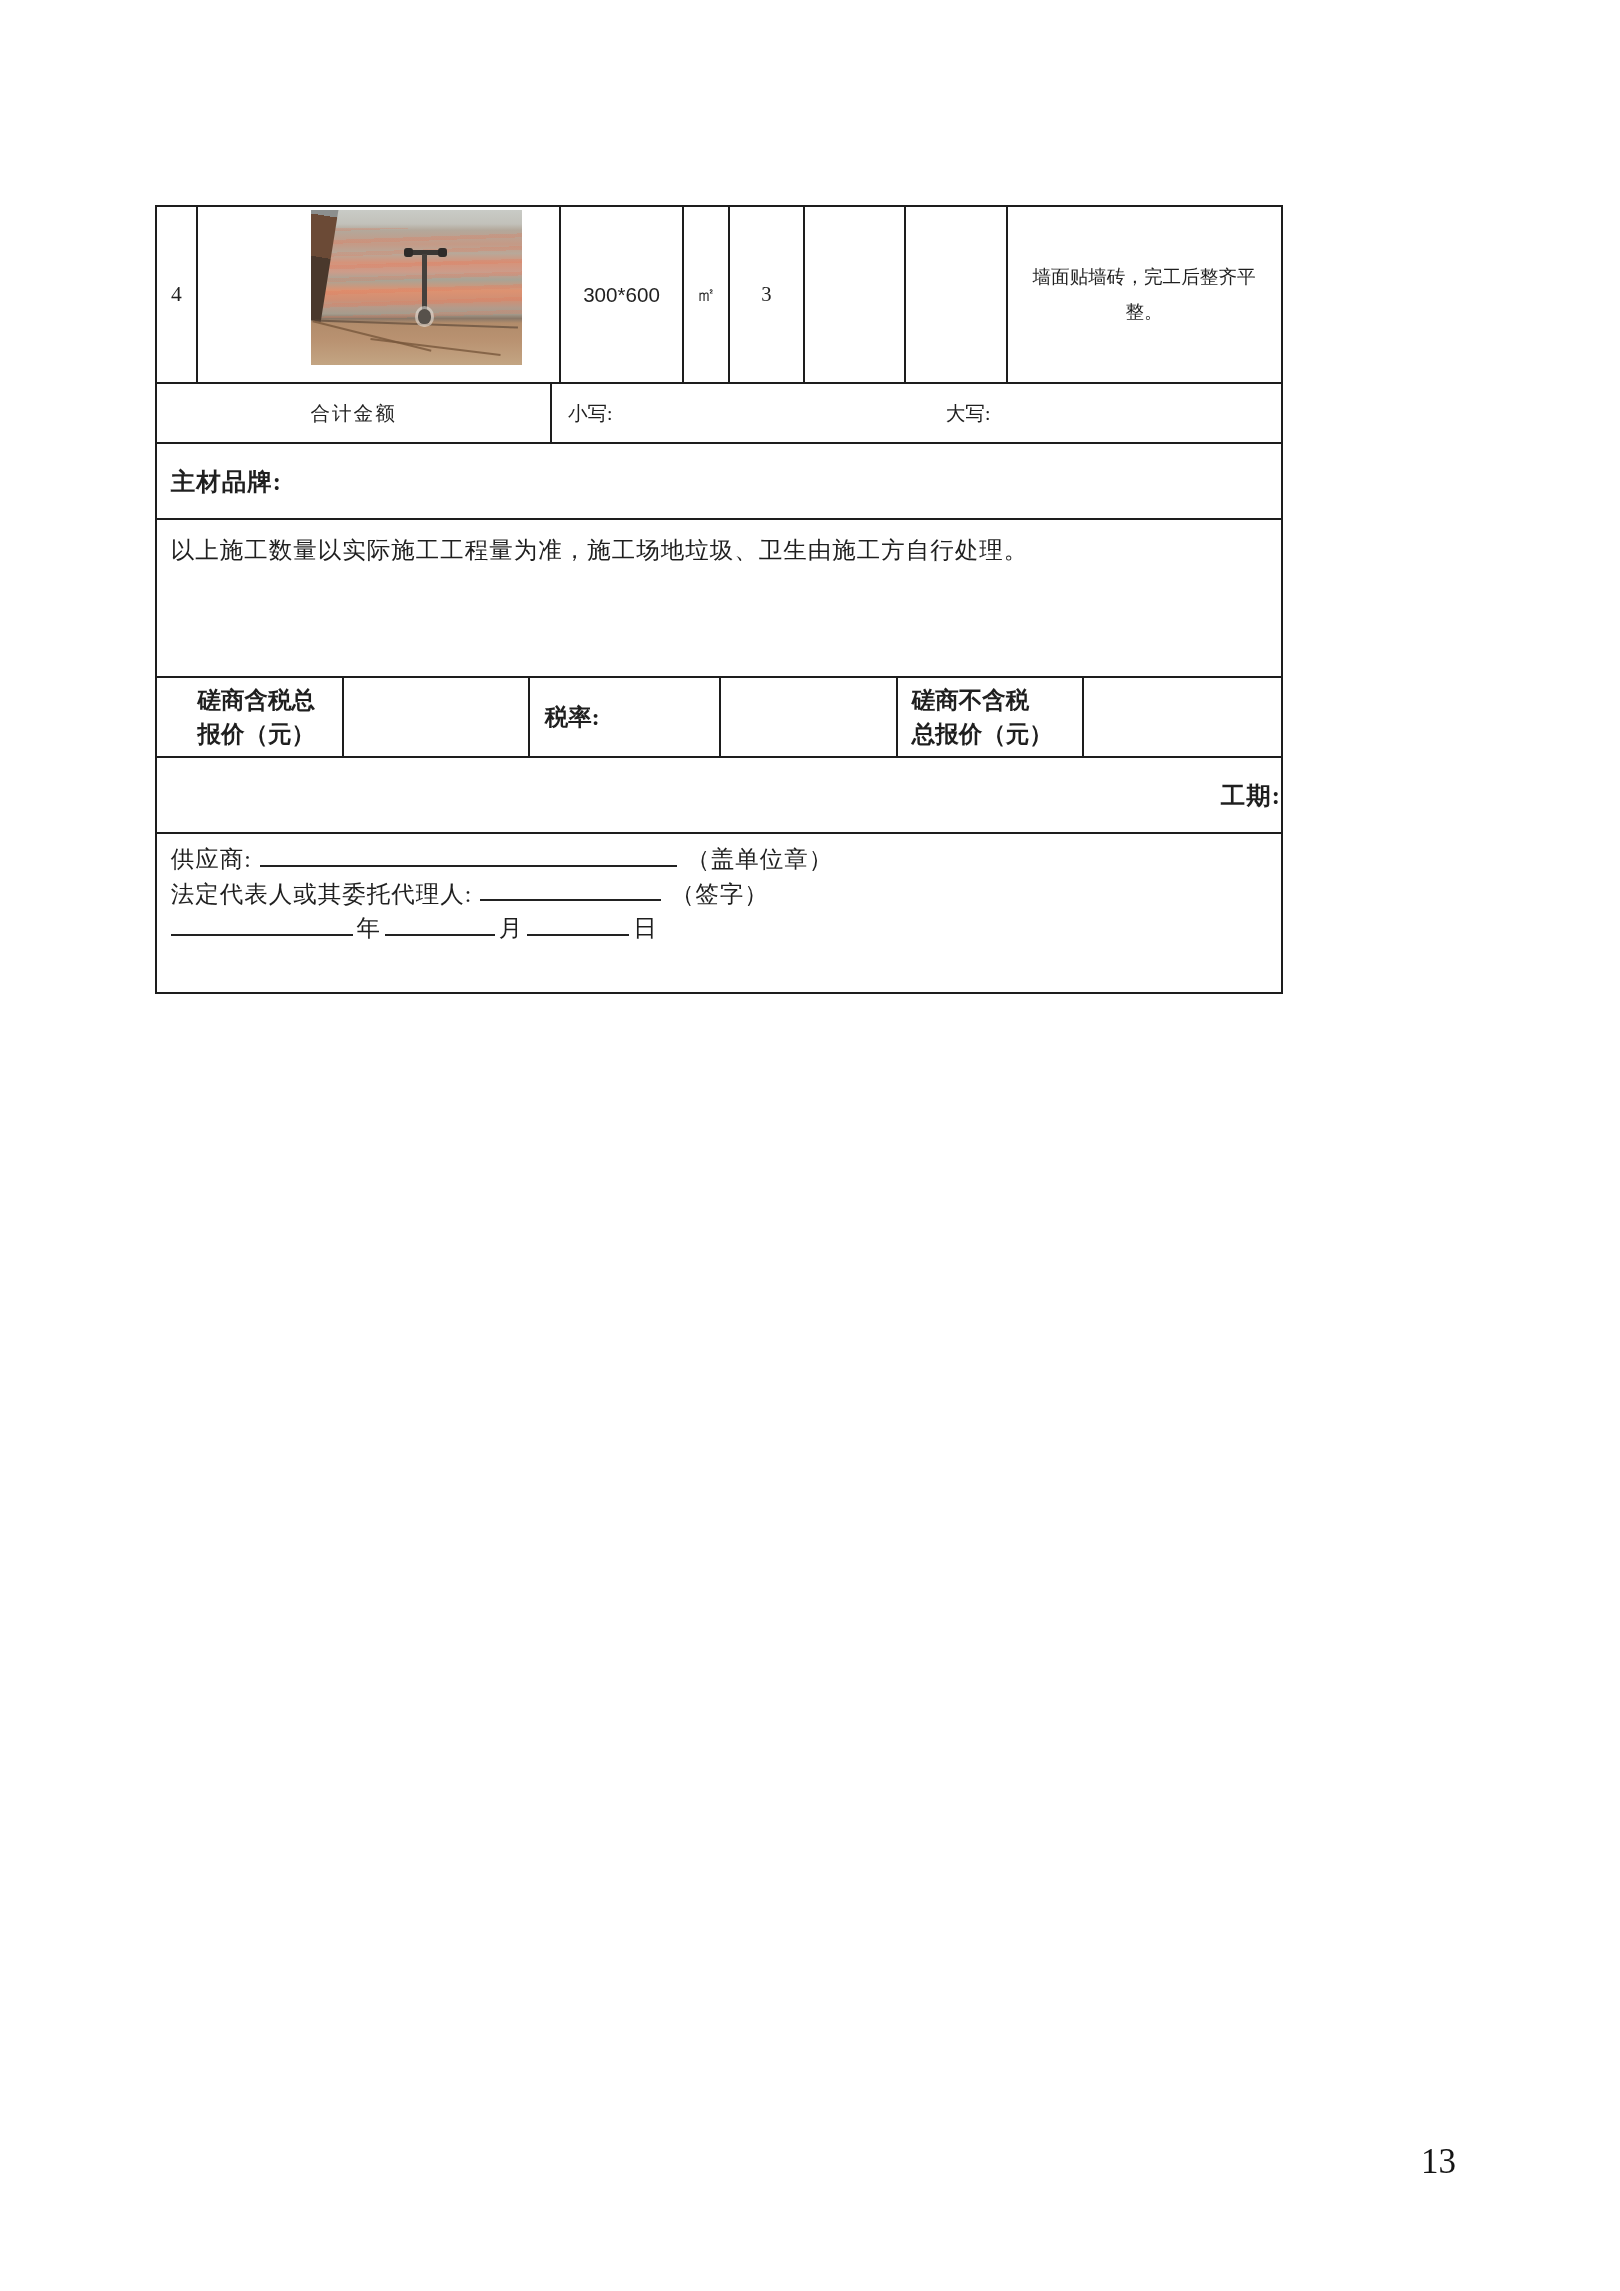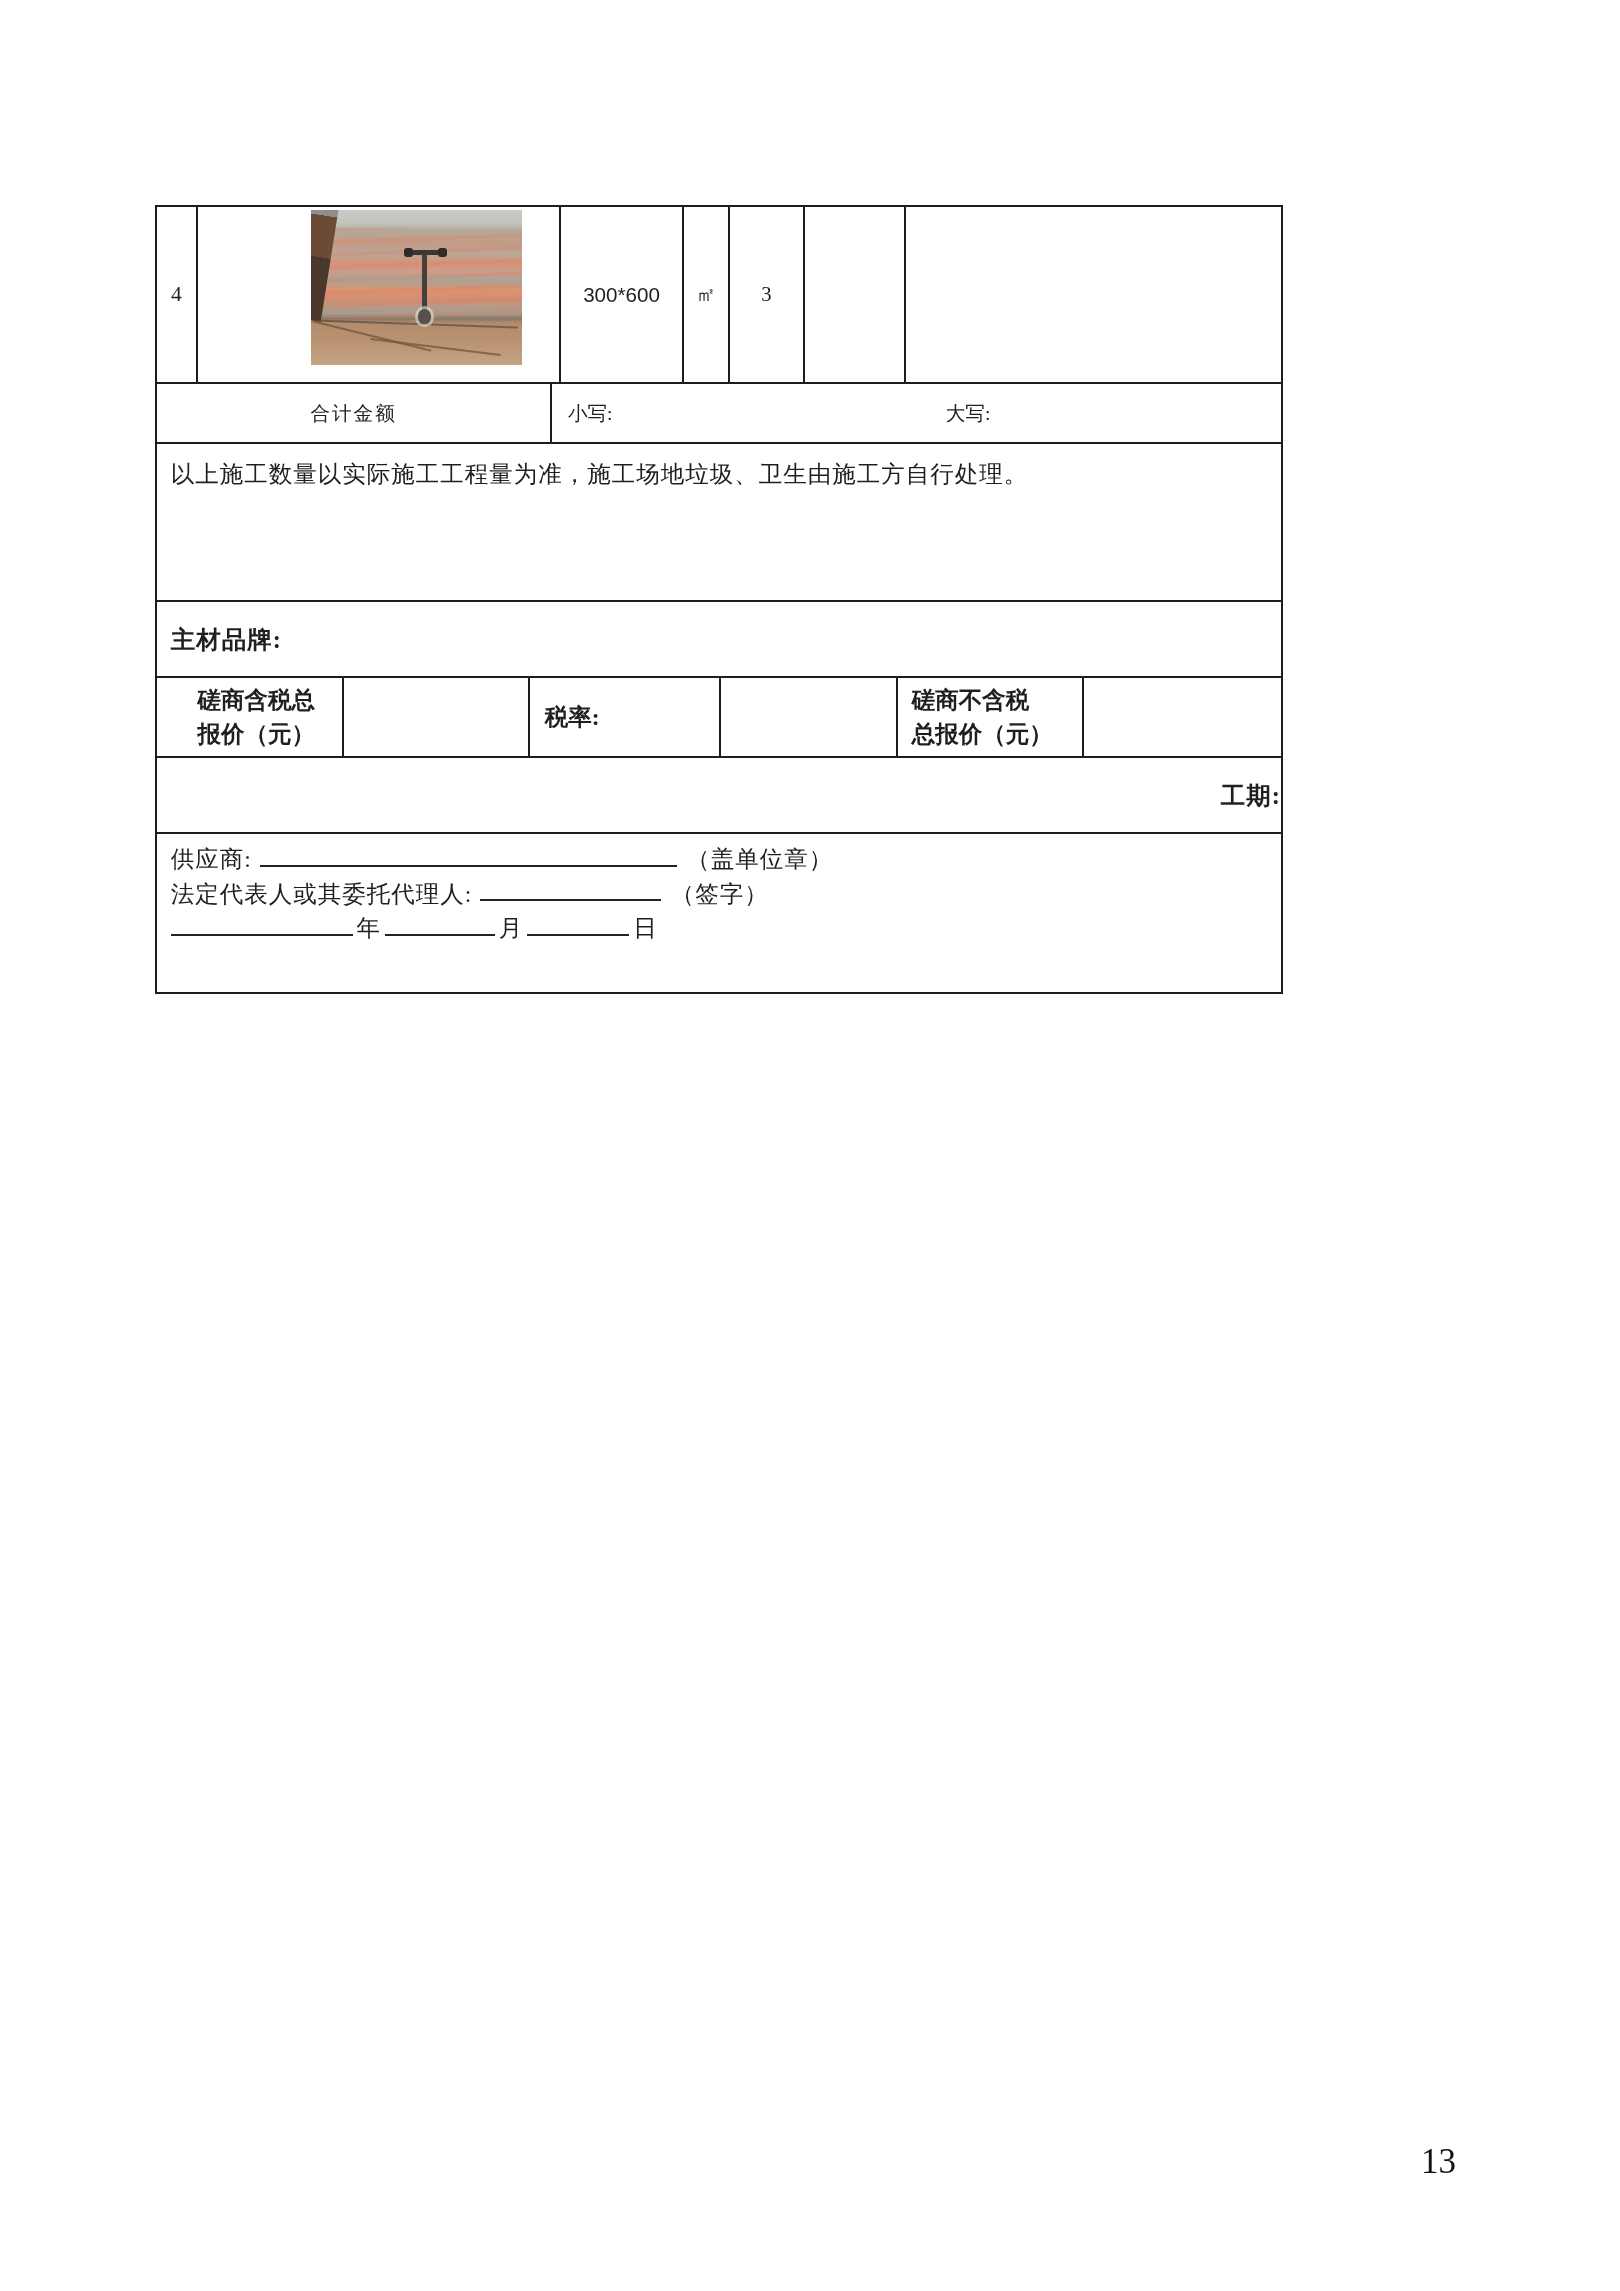--- a/index.html
+++ b/index.html
@@ -141,41 +141,44 @@
     </div>
     <div class="tcell c-qty">
       <span>3</span>
     </div>
     <div class="tcell c-e1">
       <span></span>
     </div>
     <div class="tcell c-e2">
       <span></span>
     </div>
+    <div class="tcell c-remark">
+      <span>墙面贴墙砖，完工后整齐平整。</span>
+    </div>
   </div>
 
   <div class="trow r2">
     <div class="tcell c-total">
       <span>合计金额</span>
     </div>
     <div class="tcell c-amounts">
       <span class="small">小写:</span>
       <span class="big">大写:</span>
     </div>
   </div>
 
+  <div class="trow r4">
+    <div class="tcell c-brand">
+      <span>主材品牌:</span>
+    </div>
+  </div>
+
   <div class="trow r3">
     <div class="tcell c-note">
       <span>以上施工数量以实际施工工程量为准，施工场地垃圾、卫生由施工方自行处理。</span>
-    </div>
-  </div>
-
-  <div class="trow r4">
-    <div class="tcell c-brand">
-      <span>主材品牌:</span>
     </div>
   </div>
 
   <div class="trow r5">
     <div class="tcell c-q1">
       <span>
         <span style="display:block">磋商含税总</span>
         <span style="display:block">报价（元）</span>
       </span>
     </div>

